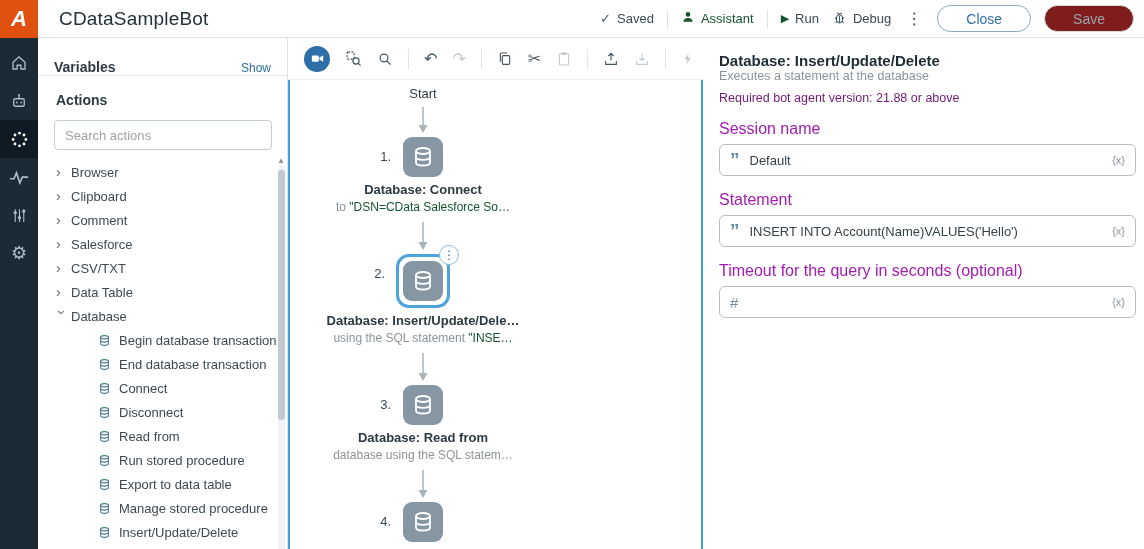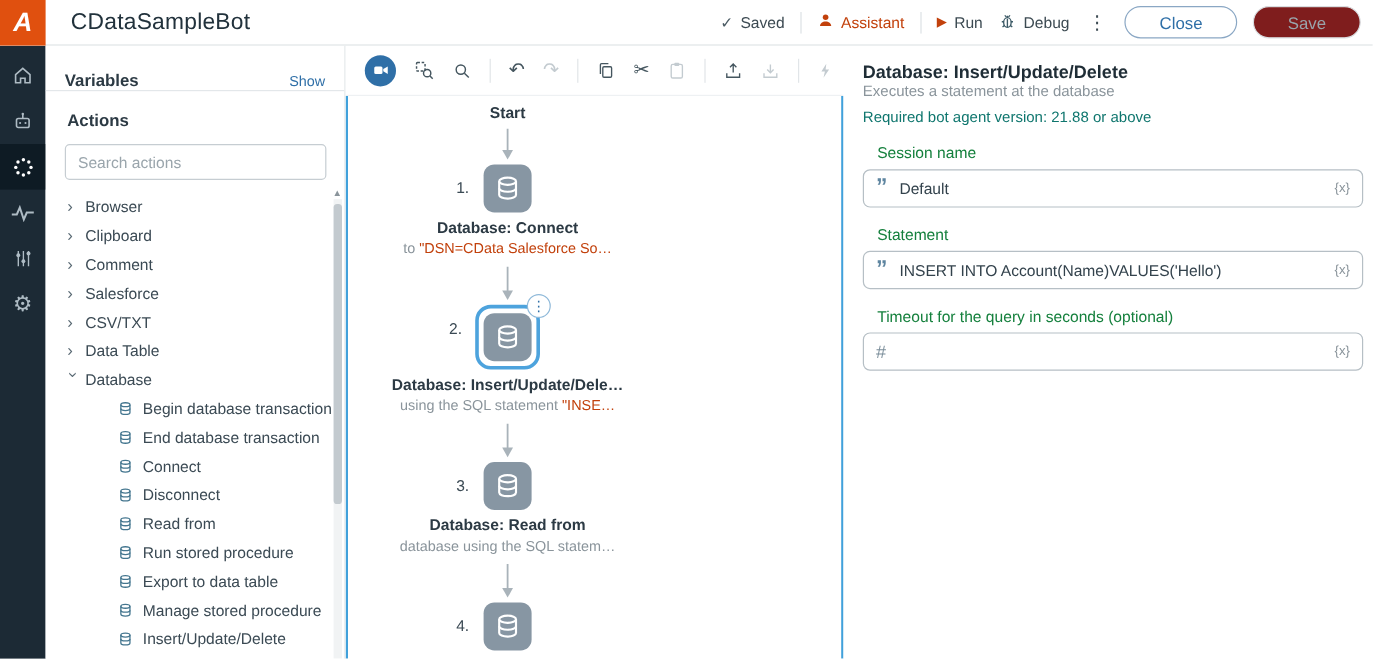--- a/index.html
+++ b/index.html
@@ -7,21 +7,21 @@
   body{font-family:"Liberation Sans",sans-serif;background:#fff;color:#33424c}
   .app{position:relative;width:1144px;height:549px;overflow:hidden}
 
   
   .topbar{position:absolute;top:0;left:0;right:0;height:38px;background:#fff;border-bottom:1px solid #e0e4e7;display:flex;align-items:center;z-index:6}
   .logo{width:38px;height:38px;background:#E0500F;color:#fff;display:flex;align-items:center;justify-content:center;font-size:22px;font-weight:700;font-style:italic;flex:none}
   .bot-title{margin-left:21px;font-size:19px;color:#22323c;letter-spacing:.2px}
   .top-right{margin-left:auto;display:flex;align-items:center;gap:13px;padding-right:10px;font-size:13px}
   .tb-item{display:flex;align-items:center;gap:6px;color:#3c4a52;white-space:nowrap}
   .tb-sep{width:1px;height:18px;background:#dde2e5}
-  .blue{color:#c2410c}
+  .blue{color:#14532d}
   .check{color:#4a5a63;font-size:13px}
   .more-dots{font-size:16px;color:#3c4a52;padding:0 2px}
   .btn{height:27px;padding:0 28px;border-radius:15px;font-size:14px;display:flex;align-items:center;justify-content:center}
   .btn-close{background:#fff;border:1px solid #8aa7c4;color:#2F6FA7}
   .btn-save{background:#7f1d1d;border:1px solid #d9dde0;color:#9aa4ab}
 
   
   .rail{position:absolute;top:38px;left:0;width:38px;bottom:0;background:#1C2A35;display:flex;flex-direction:column;align-items:center;padding-top:6px}
   .rail-item{width:38px;height:38px;display:flex;align-items:center;justify-content:center;color:#AEBBC4}
   .rail-item.active{background:#0E1B24;color:#fff}
@@ -48,36 +48,36 @@
 
   
   .canvascol{position:absolute;top:38px;left:288px;width:415px;bottom:0;background:#fff;overflow:hidden}
   .flow-toolbar{height:42px;display:flex;align-items:center;gap:15px;padding-left:16px;border-bottom:1px solid #eef1f3;overflow:hidden}
   .rec{width:26px;height:26px;border-radius:50%;background:#2F6FA7;display:flex;align-items:center;justify-content:center;color:#fff;flex:none}
   .ticon{display:flex;align-items:center;justify-content:center;color:#45565f;font-size:16px;line-height:1;flex:none}
   .ticon.dis{color:#c3cbd0}
   .tsep{width:1px;height:20px;background:#e1e5e8;flex:none}
   .canvas{position:absolute;top:42px;left:0;right:0;bottom:0;border-left:2px solid #41A1DB;border-right:2px solid #41A1DB;overflow:hidden;background:#fff}
   .flowcol{position:absolute;left:8px;top:6px;width:250px;text-align:center}
-  .start-label{font-size:13px;font-weight:bold;color:#2c3a44}
+  .start-label{font-size:13px;font-weight:normal;color:#2c3a44}
   .flow-arrow{display:block;margin:6px auto 0}
   .iconrow{position:relative;margin-top:2px}
   .stepnum{position:absolute;right:calc(50% + 32px);top:12px;font-size:13px;color:#3b4a54}
   .stepicon{width:40px;height:40px;border-radius:9px;background:#8796A3;color:#fff;display:flex;align-items:center;justify-content:center;margin:0 auto}
   .selwrap{width:54px;height:54px;border:3px solid #4DA3DD;border-radius:13px;display:flex;align-items:center;justify-content:center;margin:0 auto;position:relative;background:#fff}
   .optdots{position:absolute;top:-12px;right:-12px;width:20px;height:20px;background:#fff;border:1px solid #8fb9d9;border-radius:50%;color:#2F6FA7;font-size:12px;line-height:18px;text-align:center}
   .steptitle{margin-top:5px;font-size:13px;font-weight:bold;color:#2c3a44}
   .stepsub{margin-top:3px;font-size:12px;color:#8a949b}
 
   
   .inspector{position:absolute;top:38px;left:703px;right:0;bottom:0;background:#fff;padding:0 8px 0 16px}
   .insp-title{padding-top:14px;font-size:15px;font-weight:bold;color:#1f2d36}
   .insp-desc{font-size:12.5px;color:#8a949b}
-  .insp-note{margin-top:8px;font-size:12.5px;color:#0f766e}
-  .f-label{font-size:13px;color:#15803d;margin:15px 12px 6px}
+  .insp-note{margin-top:8px;font-size:12.5px;color:#701a75}
+  .f-label{font-size:16px;color:#a21caf;margin:15px 0 6px}
   .f-input{height:32px;border:1px solid #b6bfc5;border-radius:6px;display:flex;align-items:center;background:#fff}
   .f-ico{padding:0 10px;color:#5E85A0;font-size:19px;font-weight:bold;line-height:0.6;flex:none}
   .f-ico.hash{font-size:15px;line-height:1;color:#7b8e9a;font-weight:normal}
   .f-val{flex:1;font-size:13px;color:#33424c;border:none;outline:none;background:transparent;font-family:inherit;min-width:0}
   .f-var{padding:0 10px;color:#8a949b;font-size:11px;flex:none}
 </style>
 </head>
 <body>
 
 <div class="app">

